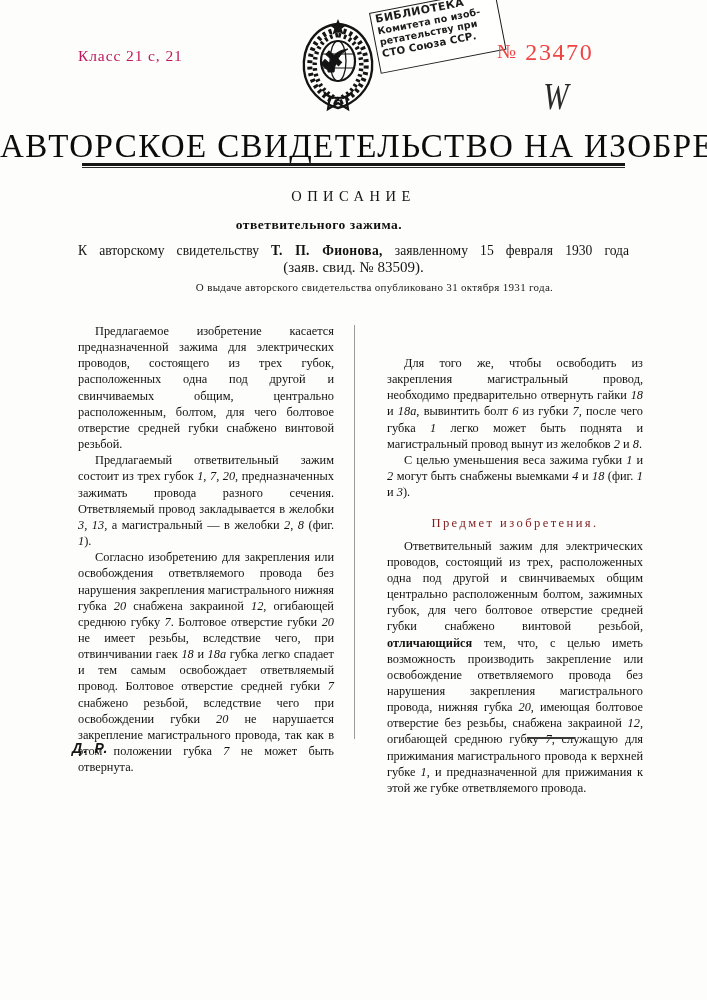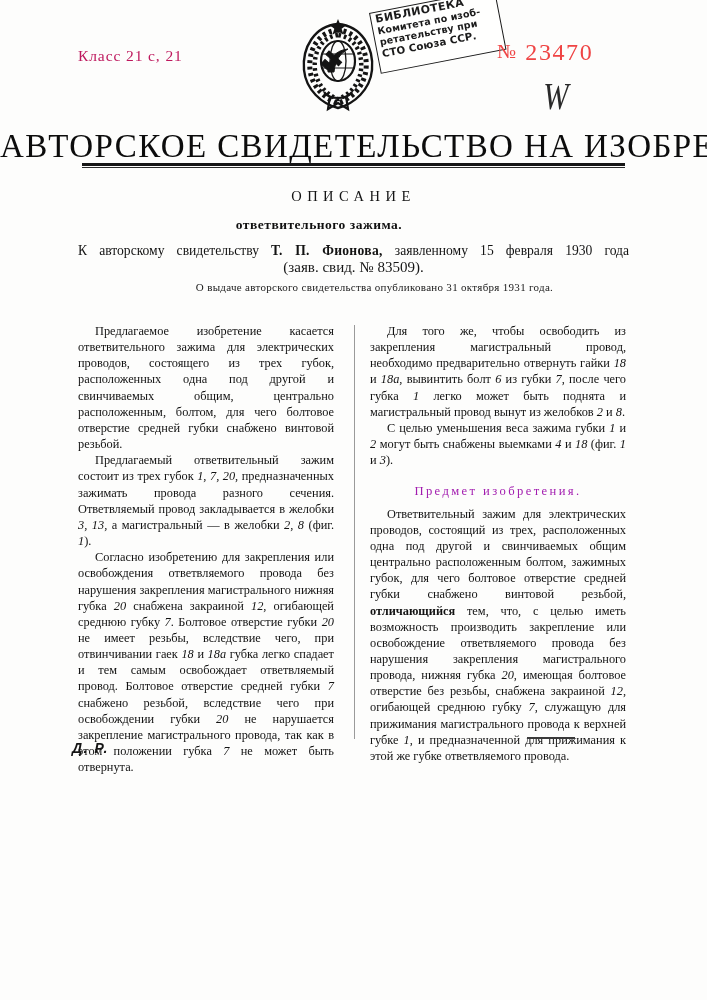--- a/index.html
+++ b/index.html
@@ -200,21 +200,21 @@
   .col {
     position: absolute;
     top: 0;
     width: 256px;
     font-size: 12.35px;
     line-height: 16.15px;
     color: #121212;
     text-align: justify;
   }
   .col.left  { left: 0; }
-  .col.right { left: 292px; }
+  .col.right { left: 309px; margin-top: 32px; }
   .col-divider {
     position: absolute;
     left: 276px;
     top: 2px;
     width: 1px;
     height: 414px;
     background: #9a9a9a;
   }
   .para {
     margin: 0;
@@ -222,21 +222,21 @@
   }
   .ref { font-style: italic; }
   .bold { font-weight: bold; }
 
   .section-head {
     margin: 15px 0 6px 0;
     text-align: center;
     font-size: 12.6px;
     letter-spacing: 2.4px;
     text-indent: 0;
-    color: #a21caf;
+    color: #7f1d1d;
   }
 
   
   .foot-rule {
     position: absolute;
     left: 527px;
     top: 737px;
     width: 48px;
     height: 2px;
     background: #3a3a3a;
@@ -321,21 +321,21 @@
     <span>заявленному 15 февраля 1930 года</span>
   </div>
   <div class="auth-sub">(заяв. свид. № 83509).</div>
   <div class="pub-line">О выдаче авторского свидетельства опубликовано 31 октября 1931 года.</div>
 
   <div class="body-cols">
 
     <div class="col-divider"></div>
 
     <div class="col left">
-      <p class="para">Предлагаемое изобретение касается ответвительного зажима для электрических проводов, состоящего из трех губок, расположенных одна под другой и свинчиваемых общим, центрально расположенным, болтом, для чего болтовое отверстие средней губки снабжено винтовой резьбой.</p>
+      <p class="para">Предлагаемое изобретение касается предназначенной зажима для электрических проводов, состоящего из трех губок, расположенных одна под другой и свинчиваемых общим, центрально расположенным, болтом, для чего болтовое отверстие средней губки снабжено винтовой резьбой.</p>
       <p class="para">Предлагаемый ответвительный зажим состоит из трех губок <span class="ref">1</span>, <span class="ref">7</span>, <span class="ref">20</span>, предназначенных зажимать провода разного сечения. Ответвляемый провод закладывается в желобки <span class="ref">3</span>, <span class="ref">13</span>, а магистральный — в желобки <span class="ref">2</span>, <span class="ref">8</span> (фиг. <span class="ref">1</span>).</p>
       <p class="para">Согласно изобретению для закрепления или освобождения ответвляемого провода без нарушения закрепления магистрального нижняя губка <span class="ref">20</span> снабжена закраиной <span class="ref">12</span>, огибающей среднюю губку <span class="ref">7</span>. Болтовое отверстие губки <span class="ref">20</span> не имеет резьбы, вследствие чего, при отвинчивании гаек <span class="ref">18</span> и <span class="ref">18а</span> губка легко спадает и тем самым освобождает ответвляемый провод. Болтовое отверстие средней губки <span class="ref">7</span> снабжено резьбой, вследствие чего при освобождении губки <span class="ref">20</span> не нарушается закрепление магистрального провода, так как в этом положении губка <span class="ref">7</span> не может быть отвернута.</p>
     </div>
 
     <div class="col right">
       <p class="para">Для того же, чтобы освободить из закрепления магистральный провод, необходимо предварительно отвернуть гайки <span class="ref">18</span> и <span class="ref">18а</span>, вывинтить болт <span class="ref">6</span> из губки <span class="ref">7</span>, после чего губка <span class="ref">1</span> легко может быть поднята и магистральный провод вынут из желобков <span class="ref">2</span> и <span class="ref">8</span>.</p>
       <p class="para">С целью уменьшения веса зажима губки <span class="ref">1</span> и <span class="ref">2</span> могут быть снабжены выемками <span class="ref">4</span> и <span class="ref">18</span> (фиг. <span class="ref">1</span> и <span class="ref">3</span>).</p>
       <p class="para section-head">Предмет изобретения.</p>
       <p class="para">Ответвительный зажим для электрических проводов, состоящий из трех, расположенных одна под другой и свинчиваемых общим центрально расположенным болтом, зажимных губок, для чего болтовое отверстие средней губки снабжено винтовой резьбой, <span class="bold">отличающийся</span> тем, что, с целью иметь возможность производить закрепление или освобождение ответвляемого провода без нарушения закрепления магистрального провода, нижняя губка <span class="ref">20</span>, имеющая болтовое отверстие без резьбы, снабжена закраиной <span class="ref">12</span>, огибающей среднюю губку <span class="ref">7</span>, служащую для прижимания магистрального провода к верхней губке <span class="ref">1</span>, и предназначенной для прижимания к этой же губке ответвляемого провода.</p>
     </div>

